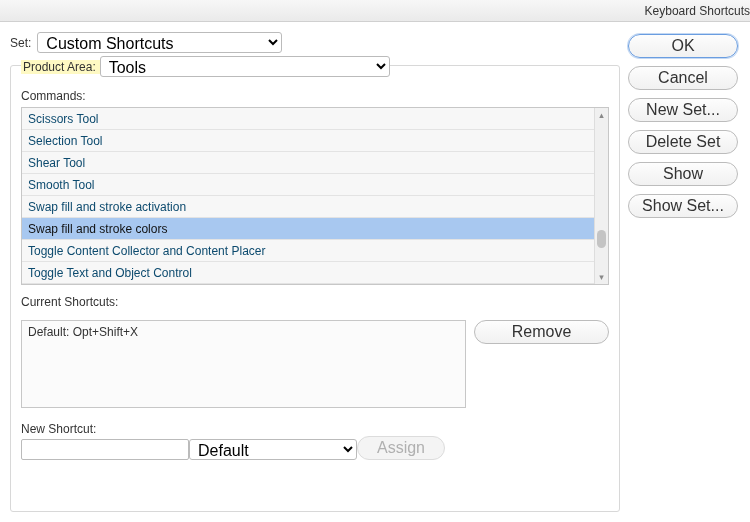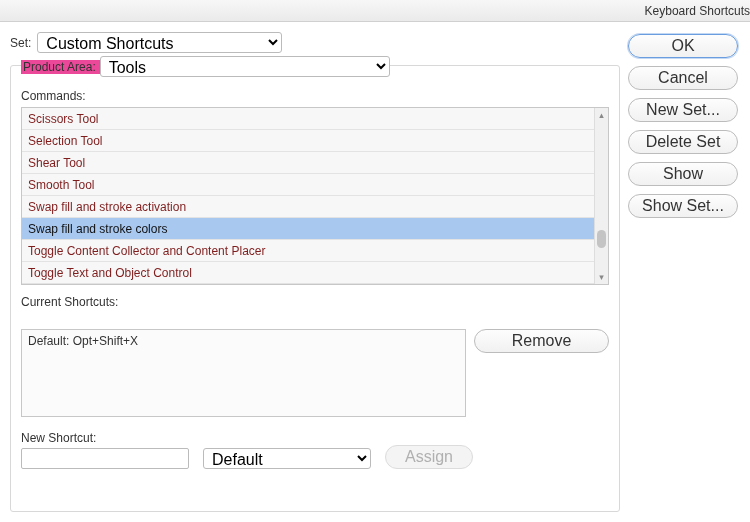--- a/index.html
+++ b/index.html
@@ -64,21 +64,21 @@
     position: relative;
   }
   .fieldset .pa-row {
     display: flex;
     align-items: center;
     margin-top: -18px;
     margin-bottom: 10px;
     padding-left: 0;
   }
   .fieldset .pa-row label {
-    background: #ec4899;
+    background: #fef9c3;
     padding: 0 4px 0 2px;
   }
   .pa-select { width: 290px; }
   .section-label {
     margin: 2px 0 4px 0;
     color: #333;
   }
   .commands-wrap {
     display: flex;
     height: 178px;
@@ -88,21 +88,21 @@
     flex: 1;
     overflow: hidden;
     background: #fbfbfb;
   }
   .cmd {
     height: 22px;
     line-height: 22px;
     padding: 0 6px;
     border-bottom: 1px solid #e3e3e3;
     background: #f7f7f7;
-    color: #7f1d1d;
+    color: #0c4a6e;
     white-space: nowrap;
     text-overflow: ellipsis;
     overflow: hidden;
   }
   .cmd.selected {
     background: #a8c8f0;
     color: #111;
   }
   .scroll-gutter {
     width: 14px;
@@ -127,21 +127,21 @@
     left: 2px; right: 2px;
     top: 122px;
     height: 18px;
     background: #c4c4c4;
     border-radius: 5px;
   }
   .cs-row {
     display: flex;
     align-items: flex-start;
     gap: 8px;
-    margin-top: 16px;
+    margin-top: 7px;
   }
   .shortcuts-box {
     flex: 1;
     height: 88px;
     border: 1px solid #c7c7c7;
     background: #fbfbfb;
   }
   .shortcut-entry {
     padding: 4px 6px;
     color: #333;
@@ -165,21 +165,20 @@
   .pill-btn.disabled {
     color: #b0b0b0;
     background: #f4f4f4;
     border-color: #dcdcdc;
     cursor: default;
   }
   .side-col .pill-btn { width: 100%; }
   .remove-btn { width: 135px; }
   .ns-row {
     display: flex;
-    gap: 14px;
     margin-top: 14px;
     align-items: flex-end;
   }
   .ns-col { display: flex; flex-direction: column; }
   .ns-col label { margin-bottom: 3px; }
   .text-input {
     height: 21px;
     border: 1px solid #bbb;
     border-radius: 2px;
     padding: 2px 4px;

